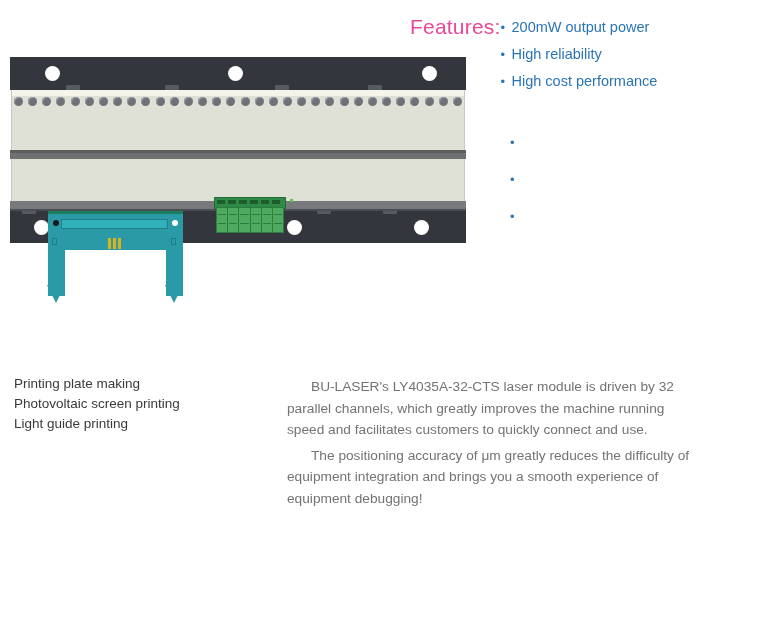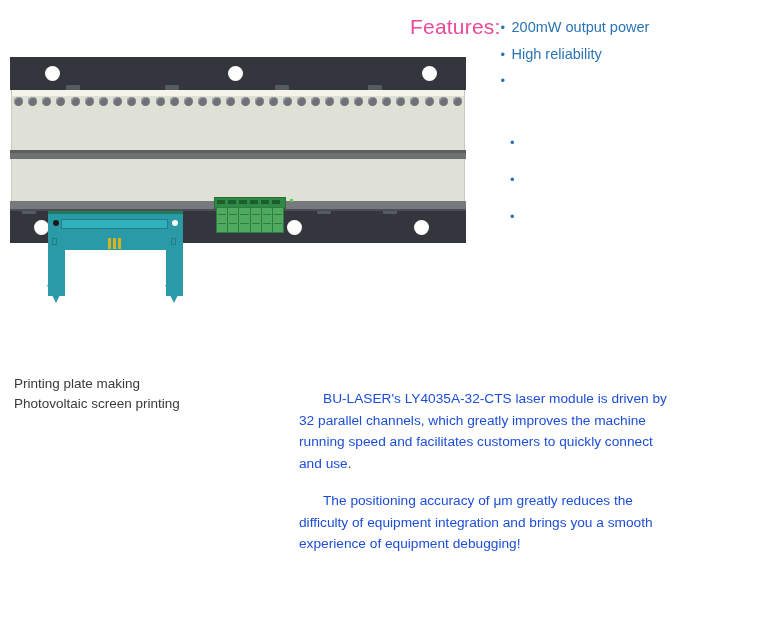--- a/index.html
+++ b/index.html
@@ -176,24 +176,24 @@
 
   
   .app-block { position: absolute; left: 14px; top: 370px; width: 230px; }
   .app-title { font-size: 20px; color: #3a3a3a; line-height: 28px; font-weight: 400; }
   .app-list { list-style:none; margin:4px 0 0 0; padding:0; }
   .app-list li { font-size: 13.5px; color: #3a3a3a; line-height: 20px; }
 
   
   .desc-block { position: absolute; left: 283px; top: 372px; width: 412px; }
   .desc-block p {
-    margin: 16px;
+    margin: 4px;
     font-size: 13.7px;
     line-height: 21.5px;
-    color: #1d4ed8;
+    color: #737373;
     text-indent: 24px;
     text-align: left;
   }
 </style>
 </head>
 <body>
 
 <div class="page">
 
   <div class="features-wrap">
@@ -203,20 +203,21 @@
         <li class="feature-item">
           <span class="bullet">•</span>
           <span>200mW output power</span>
         </li>
         <li class="feature-item">
           <span class="bullet">•</span>
           <span>High reliability</span>
         </li>
         <li class="feature-item">
           <span class="bullet">•</span>
+          <span>High cost performance</span>
         </li>
       </ul>
     </div>
 
     <ul class="feature-list group-bottom">
       <li class="feature-item">
         <span class="bullet">•</span>
       </li>
       <li class="feature-item tight">
         <span class="bullet">•</span>
@@ -328,20 +329,21 @@
       <div class="teal-hook l"></div>
       <div class="teal-hook r"></div>
     </div>
 
   </div>
 
   <div class="app-block">
     <ul class="app-list">
       <li>Printing plate making</li>
       <li>Photovoltaic screen printing</li>
+      <li>Light guide printing</li>
     </ul>
   </div>
 
   <div class="desc-block">
     <p>BU-LASER's LY4035A-32-CTS laser module is driven by 32 parallel channels, which greatly improves the machine running speed and facilitates customers to quickly connect and use.</p>
     <p>The positioning accuracy of μm greatly reduces the difficulty of equipment integration and brings you a smooth experience of equipment debugging!</p>
   </div>
 
 </div>
 

